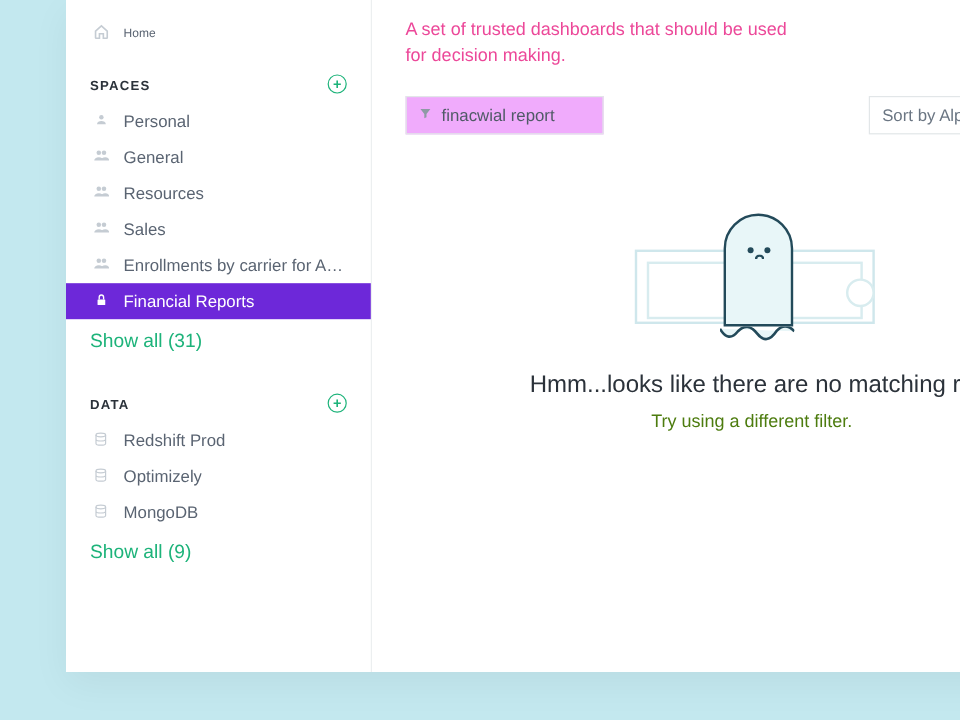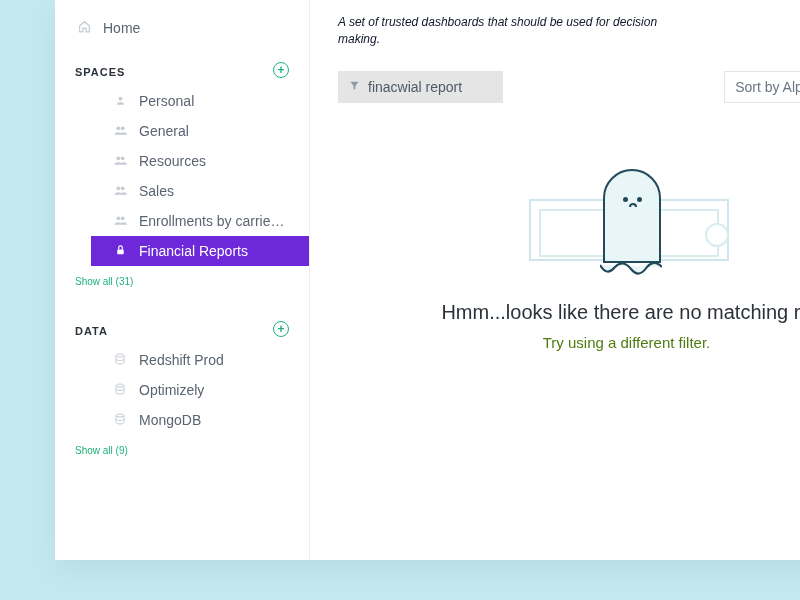--- a/index.html
+++ b/index.html
@@ -25,21 +25,21 @@
       width: 255px;
       border-right: 1px solid #eceff0;
       padding-top: 12px;
       background: #fff;
     }
     .home-item {
       display: flex;
       align-items: center;
       padding: 8px 20px 10px 20px;
       color: #5a6472;
-      font-size: 14px;
+      font-size: 10px;
       cursor: pointer;
     }
     .home-item .icon { width: 18px; text-align: center; margin-right: 10px; color: #c5ccd3; font-size: 12px;}
     .section-header {
       display: flex;
       align-items: flex-end;
       justify-content: space-between;
       padding: 16px 20px 8px 20px;
     }
     .section-title {
@@ -61,21 +61,20 @@
     .nav-item {
       display: flex;
       align-items: center;
       padding: 7px 20px;
       color: #5a6472;
       font-size: 14px;
       cursor: pointer;
       white-space: nowrap;
       overflow: hidden;
       text-overflow: ellipsis;
-      margin-left: 36px;
     }
     .nav-item .icon {
       width: 18px;
       text-align: center;
       margin-right: 10px;
       color: #c5ccd3;
       font-size: 11px;
       flex-shrink: 0;
     }
     .nav-item.active {
@@ -83,58 +82,57 @@
       color: #fff;
     }
     .nav-item.active .icon { color: #fff; }
     .nav-item .label {
       overflow: hidden;
       text-overflow: ellipsis;
     }
     .show-all {
       padding: 10px 20px 18px 20px;
       color: #1db37a;
-      font-size: 10px;
+      font-size: 16px;
       cursor: pointer;
     }
     .main {
       flex: 1;
       padding: 14px 10px 0 28px;
       display: flex;
       flex-direction: column;
       overflow: hidden;
     }
     .top-row {
       display: flex;
       align-items: flex-start;
       margin-bottom: 22px;
     }
     .desc {
-      font-size: 12px;
-      color: #0f172a;
+      font-size: 15px;
+      color: #ec4899;
       line-height: 1.45;
       max-width: 330px;
       flex: 1;
-      font-style: italic;
     }
     .controls {
       display: flex;
       align-items: center;
       margin-bottom: 10px;
     }
     .filter-input {
       display: flex;
       align-items: center;
       border: 1px solid #e2e6e8;
       padding: 7px 12px 7px 10px;
       font-size: 14px;
       color: #4f5a66;
       width: 165px;
       cursor: text;
-      background:#e5e5e5;
+      background:#f0abfc;
     }
     .filter-input .funnel {
       color: #8e9aa5;
       font-size: 11px;
       margin-right: 8px;
     }
     .sort-box {
       margin-left: auto;
       border: 1px solid #e2e6e8;
       padding: 7px 10px;

